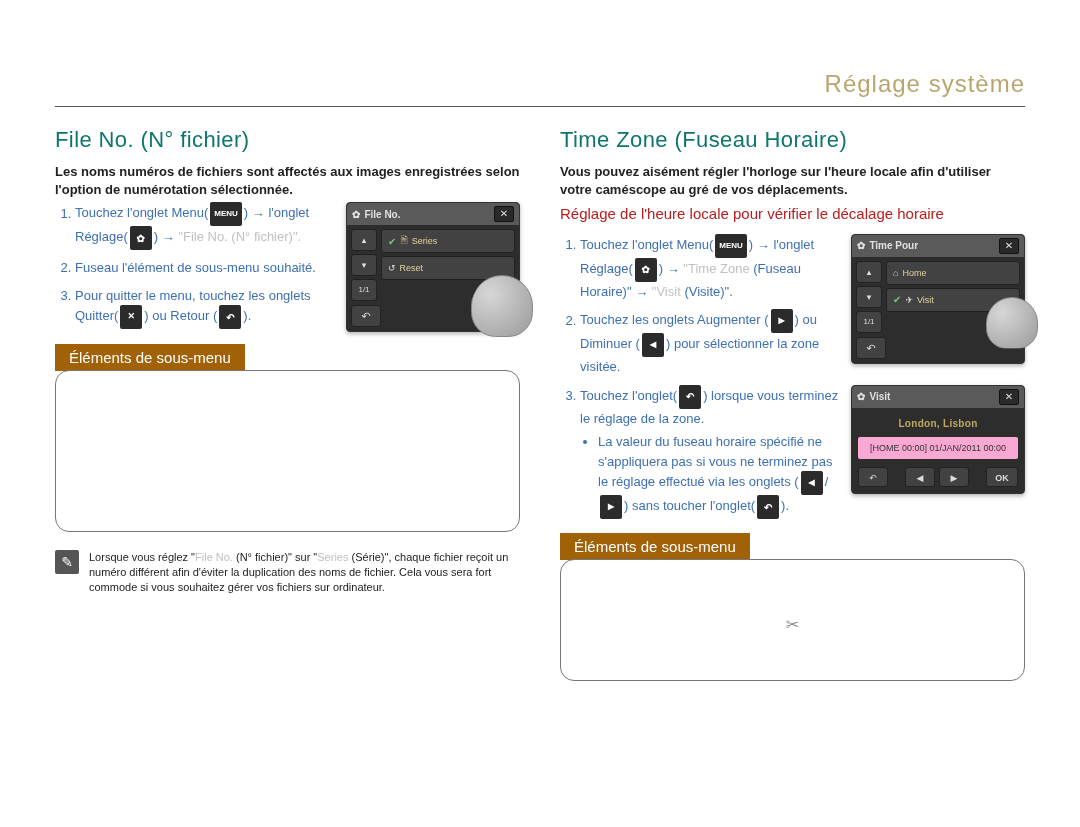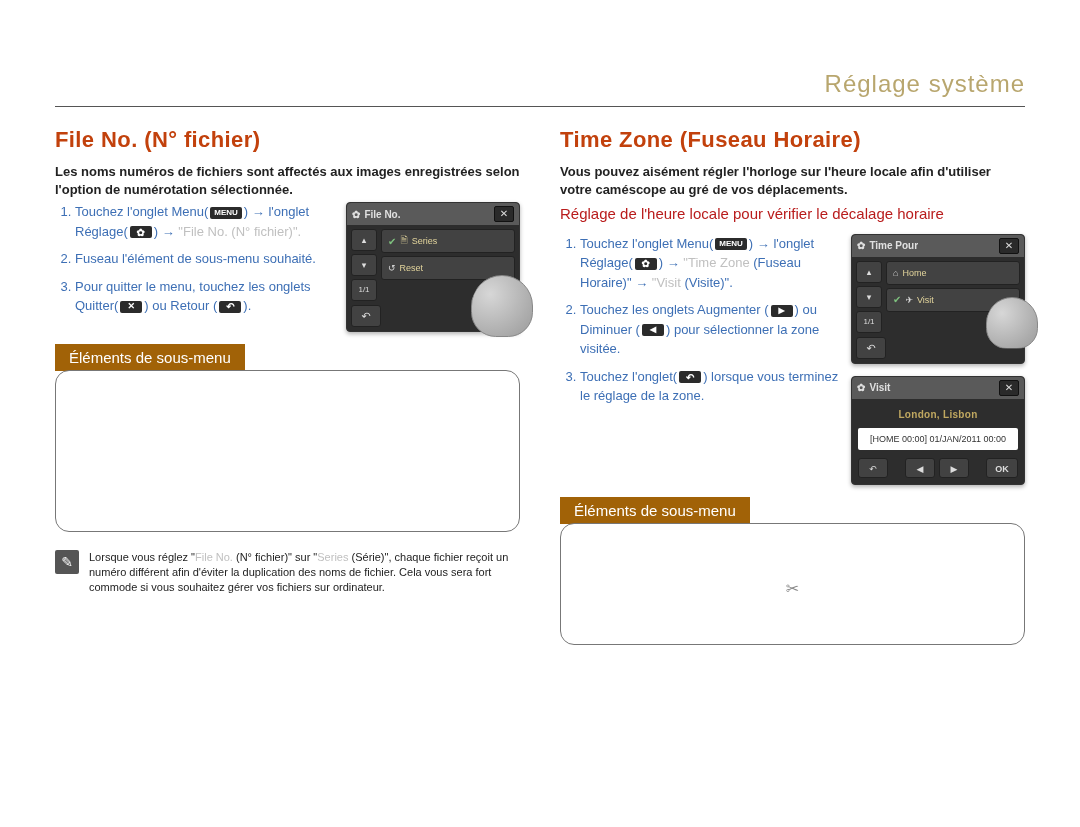--- a/index.html
+++ b/index.html
@@ -34,22 +34,22 @@
   .columns {
     display: flex;
     gap: 40px;
   }
   .col {
     flex: 1;
     min-width: 0;
   }
   .section-heading {
     font-size: 22px;
-    font-weight: bold;
-    color: #c2410c;
+    font-weight: normal;
+    color: #0f766e;
     margin: 0 0 10px 0;
     letter-spacing: 0.4px;
   }
   .intro {
     font-weight: bold;
     color: #222;
     font-size: 13px;
     line-height: 1.35;
     margin-bottom: 4px;
   }
@@ -76,21 +76,21 @@
     color: #3d6fb5;
   }
   .inline-icon {
     display: inline-flex;
     align-items: center;
     justify-content: center;
     background: #2b2b2b;
     color: #fff;
     font-size: 8px;
     font-weight: bold;
-    padding: 0 4px;
+    padding: 6px 4px;
     border-radius: 2px;
     vertical-align: middle;
     margin: 0 2px;
     height: 12px;
     min-width: 14px;
   }
   .inline-icon.gear::before { content: "✿"; font-size:10px; }
   .inline-icon.x::before { content: "✕"; font-size:9px; }
   .inline-icon.return-i::before { content: "↶"; font-size:10px; }
   .inline-icon.left::before { content: "◀"; font-size:8px; }
@@ -166,21 +166,21 @@
     border:1px solid #888;
     position:absolute;
     bottom:-6px; right:-14px;
     clip-path: polygon(20% 0,100% 0,100% 100%,0 100%,0 40%);
   }
   .finger.small { width:50px; height:50px; bottom:14px; right:-14px;}
 
   
   .visit-body { padding:6px; color:#e0e0e0; font-size:9px; }
   .visit-city { color:#c0a860; font-weight:bold; font-size:10px; text-align:center; margin:4px 0 8px 0; letter-spacing:0.3px;}
-  .visit-info { color:#333; background:#ffffff; padding:6px; font-size:9px; text-align:center; border-radius:2px; }
+  .visit-info { color:#333; background:#f9a8d4; padding:6px; font-size:9px; text-align:center; border-radius:2px; }
   .visit-footer { display:flex; justify-content:space-between; margin-top:8px; }
   .visit-footer .scr-btn{ width:28px; height:18px;}
   .ok-btn { width:30px !important; font-size:9px !important; font-weight:bold; }
 
   
   .subbox-wrap { margin-top:14px; }
   .subbox-tab {
     display:inline-block;
     background:#a16207;
     color:#fff;
@@ -355,20 +355,25 @@
               <div class="scr-btn">▶</div>
             </div>
             <div class="scr-btn ok-btn">OK</div>
           </div>
         </div>
       </div>
 
       <ol class="steps" start="3">
         <li>
           <span>Touchez l'onglet(</span><span class="inline-icon return-i"></span><span>) lorsque vous terminez le réglage de la zone.</span>
+          <ul class="sub">
+            <li>
+              <span>La valeur du fuseau horaire spécifié ne s'appliquera pas si vous ne terminez pas le réglage effectué via les onglets (</span><span class="inline-icon left"></span>/<span class="inline-icon right"></span><span>) sans toucher l'onglet(</span><span class="inline-icon return-i"></span><span>).</span>
+            </li>
+          </ul>
         </li>
       </ol>
 
       <div class="subbox-wrap" style="clear:both;">
         <div class="subbox-tab">Éléments de sous-menu</div>
         <div class="subbox subbox-right">
           <div class="scissors" style="position:absolute;left:50%;top:50%;transform:translate(-50%,-50%);">✂</div>
         </div>
       </div>
     </div>

